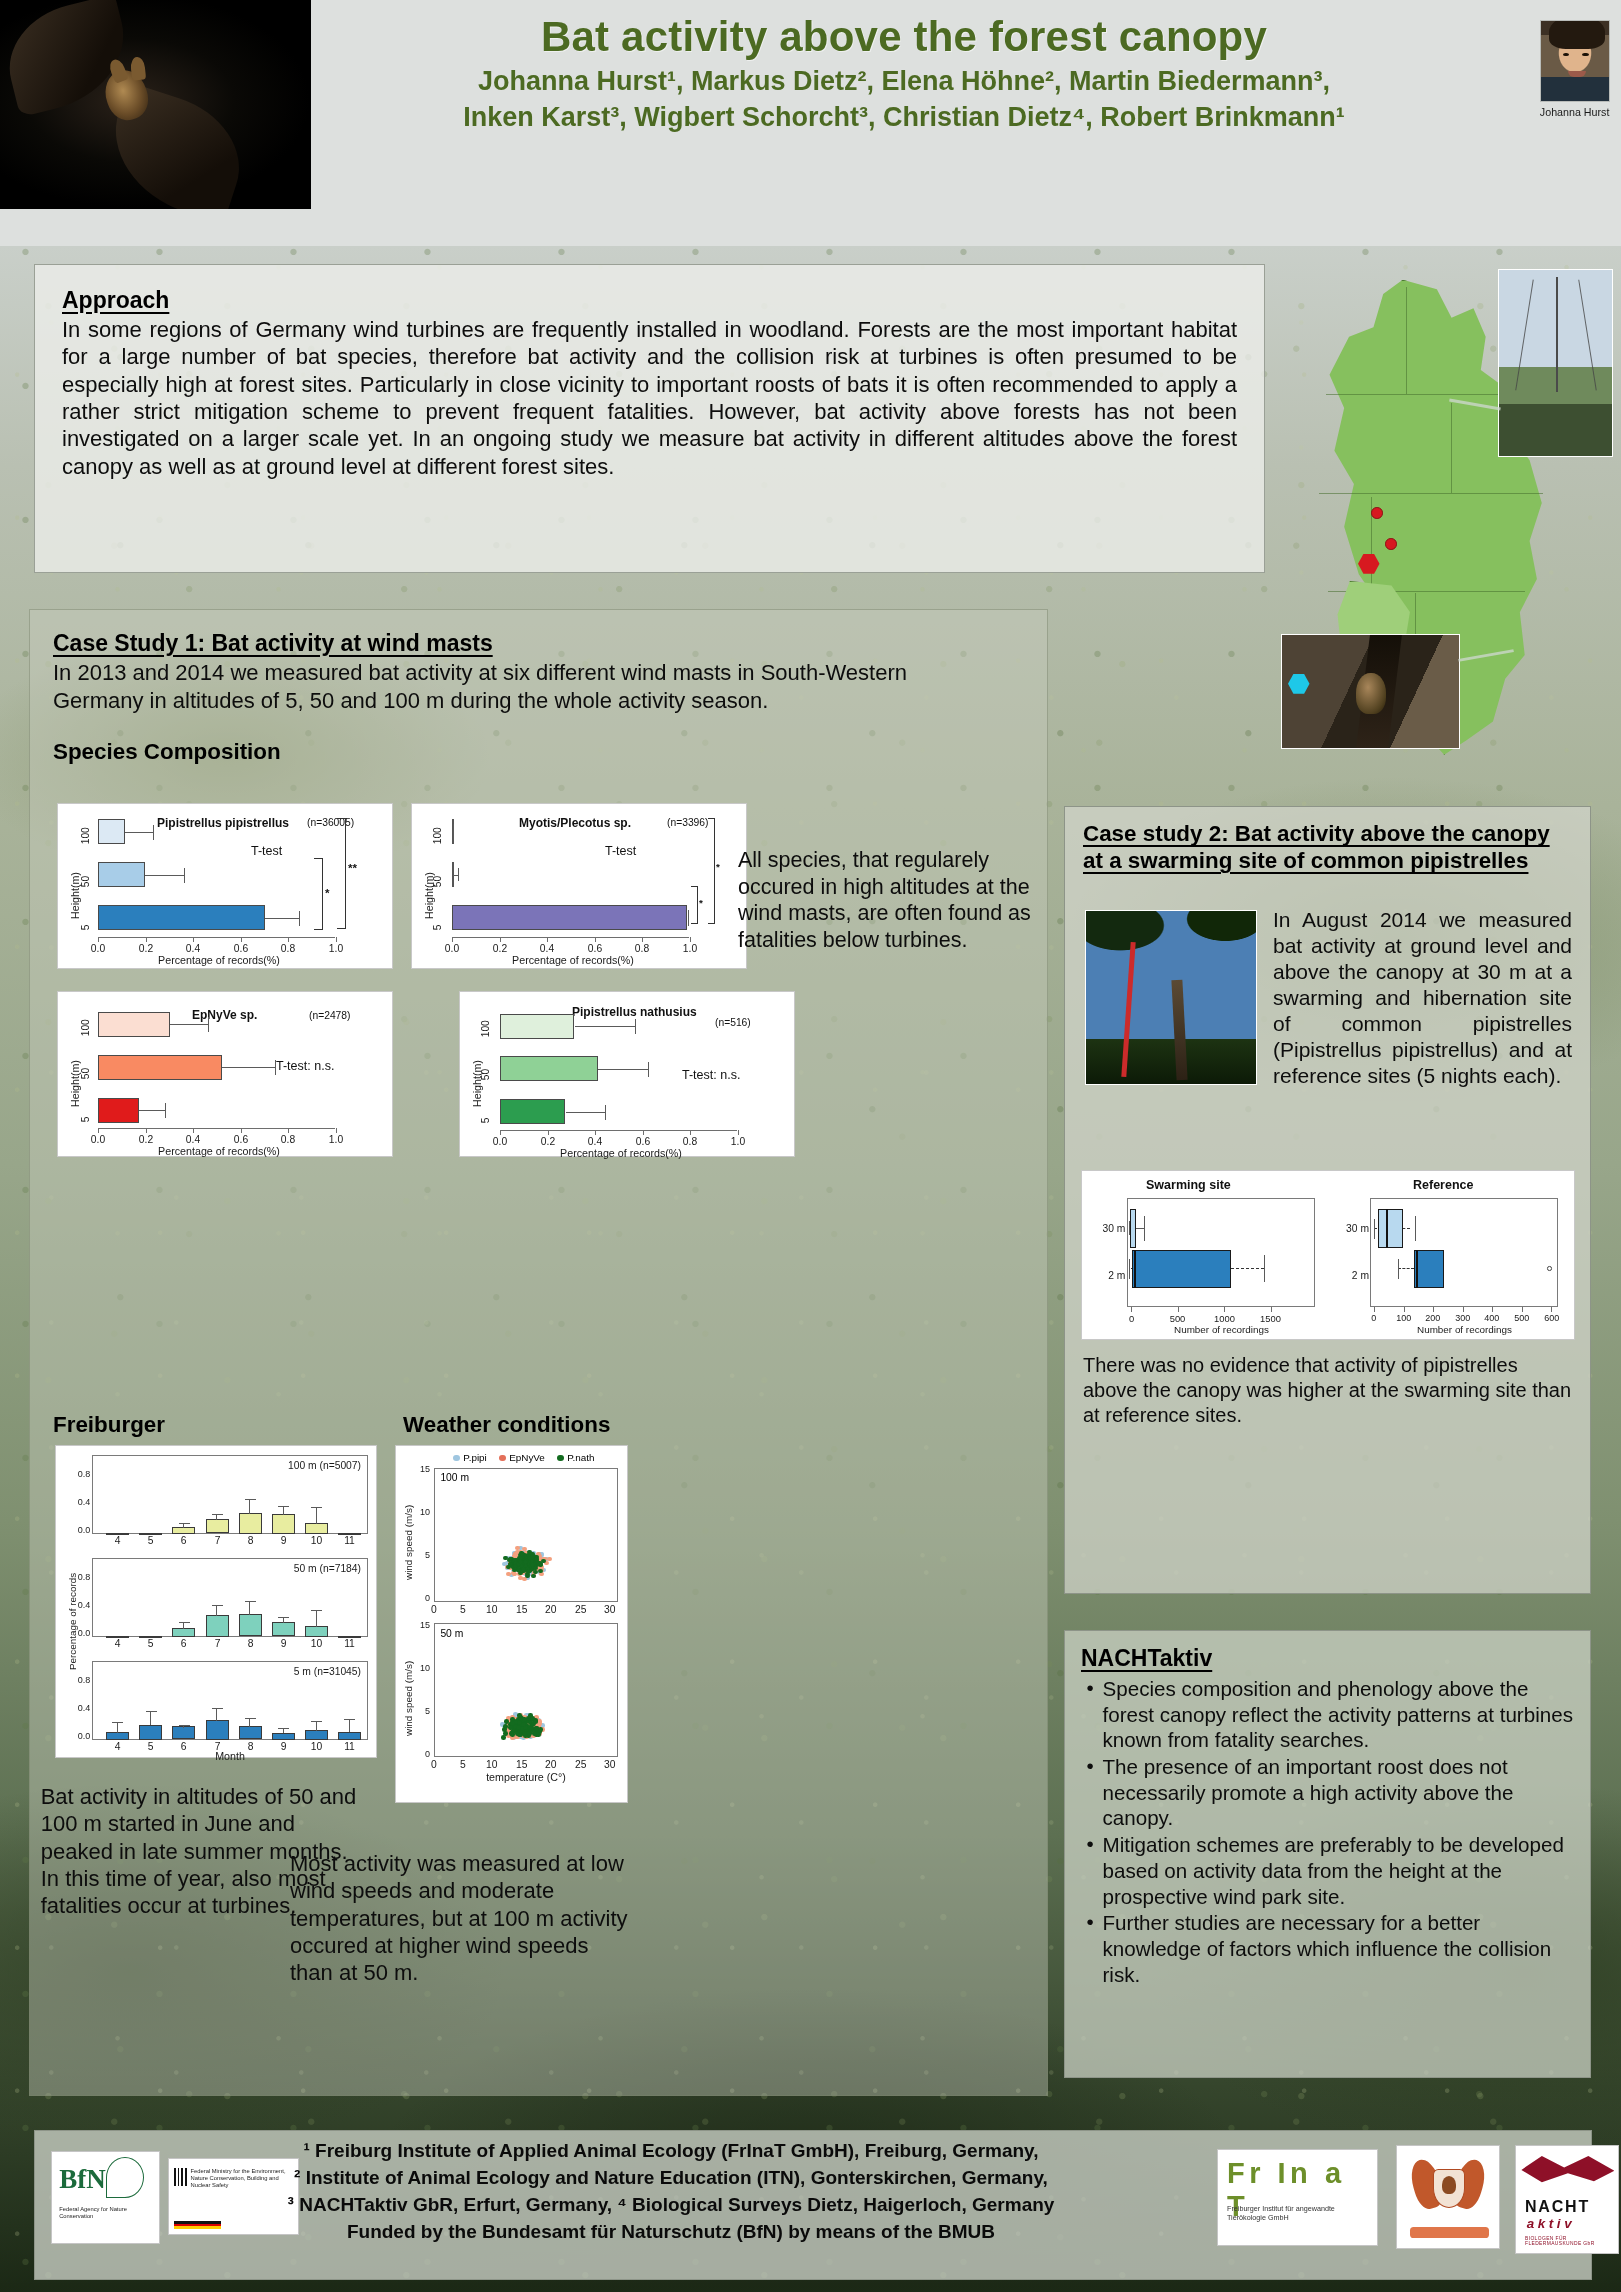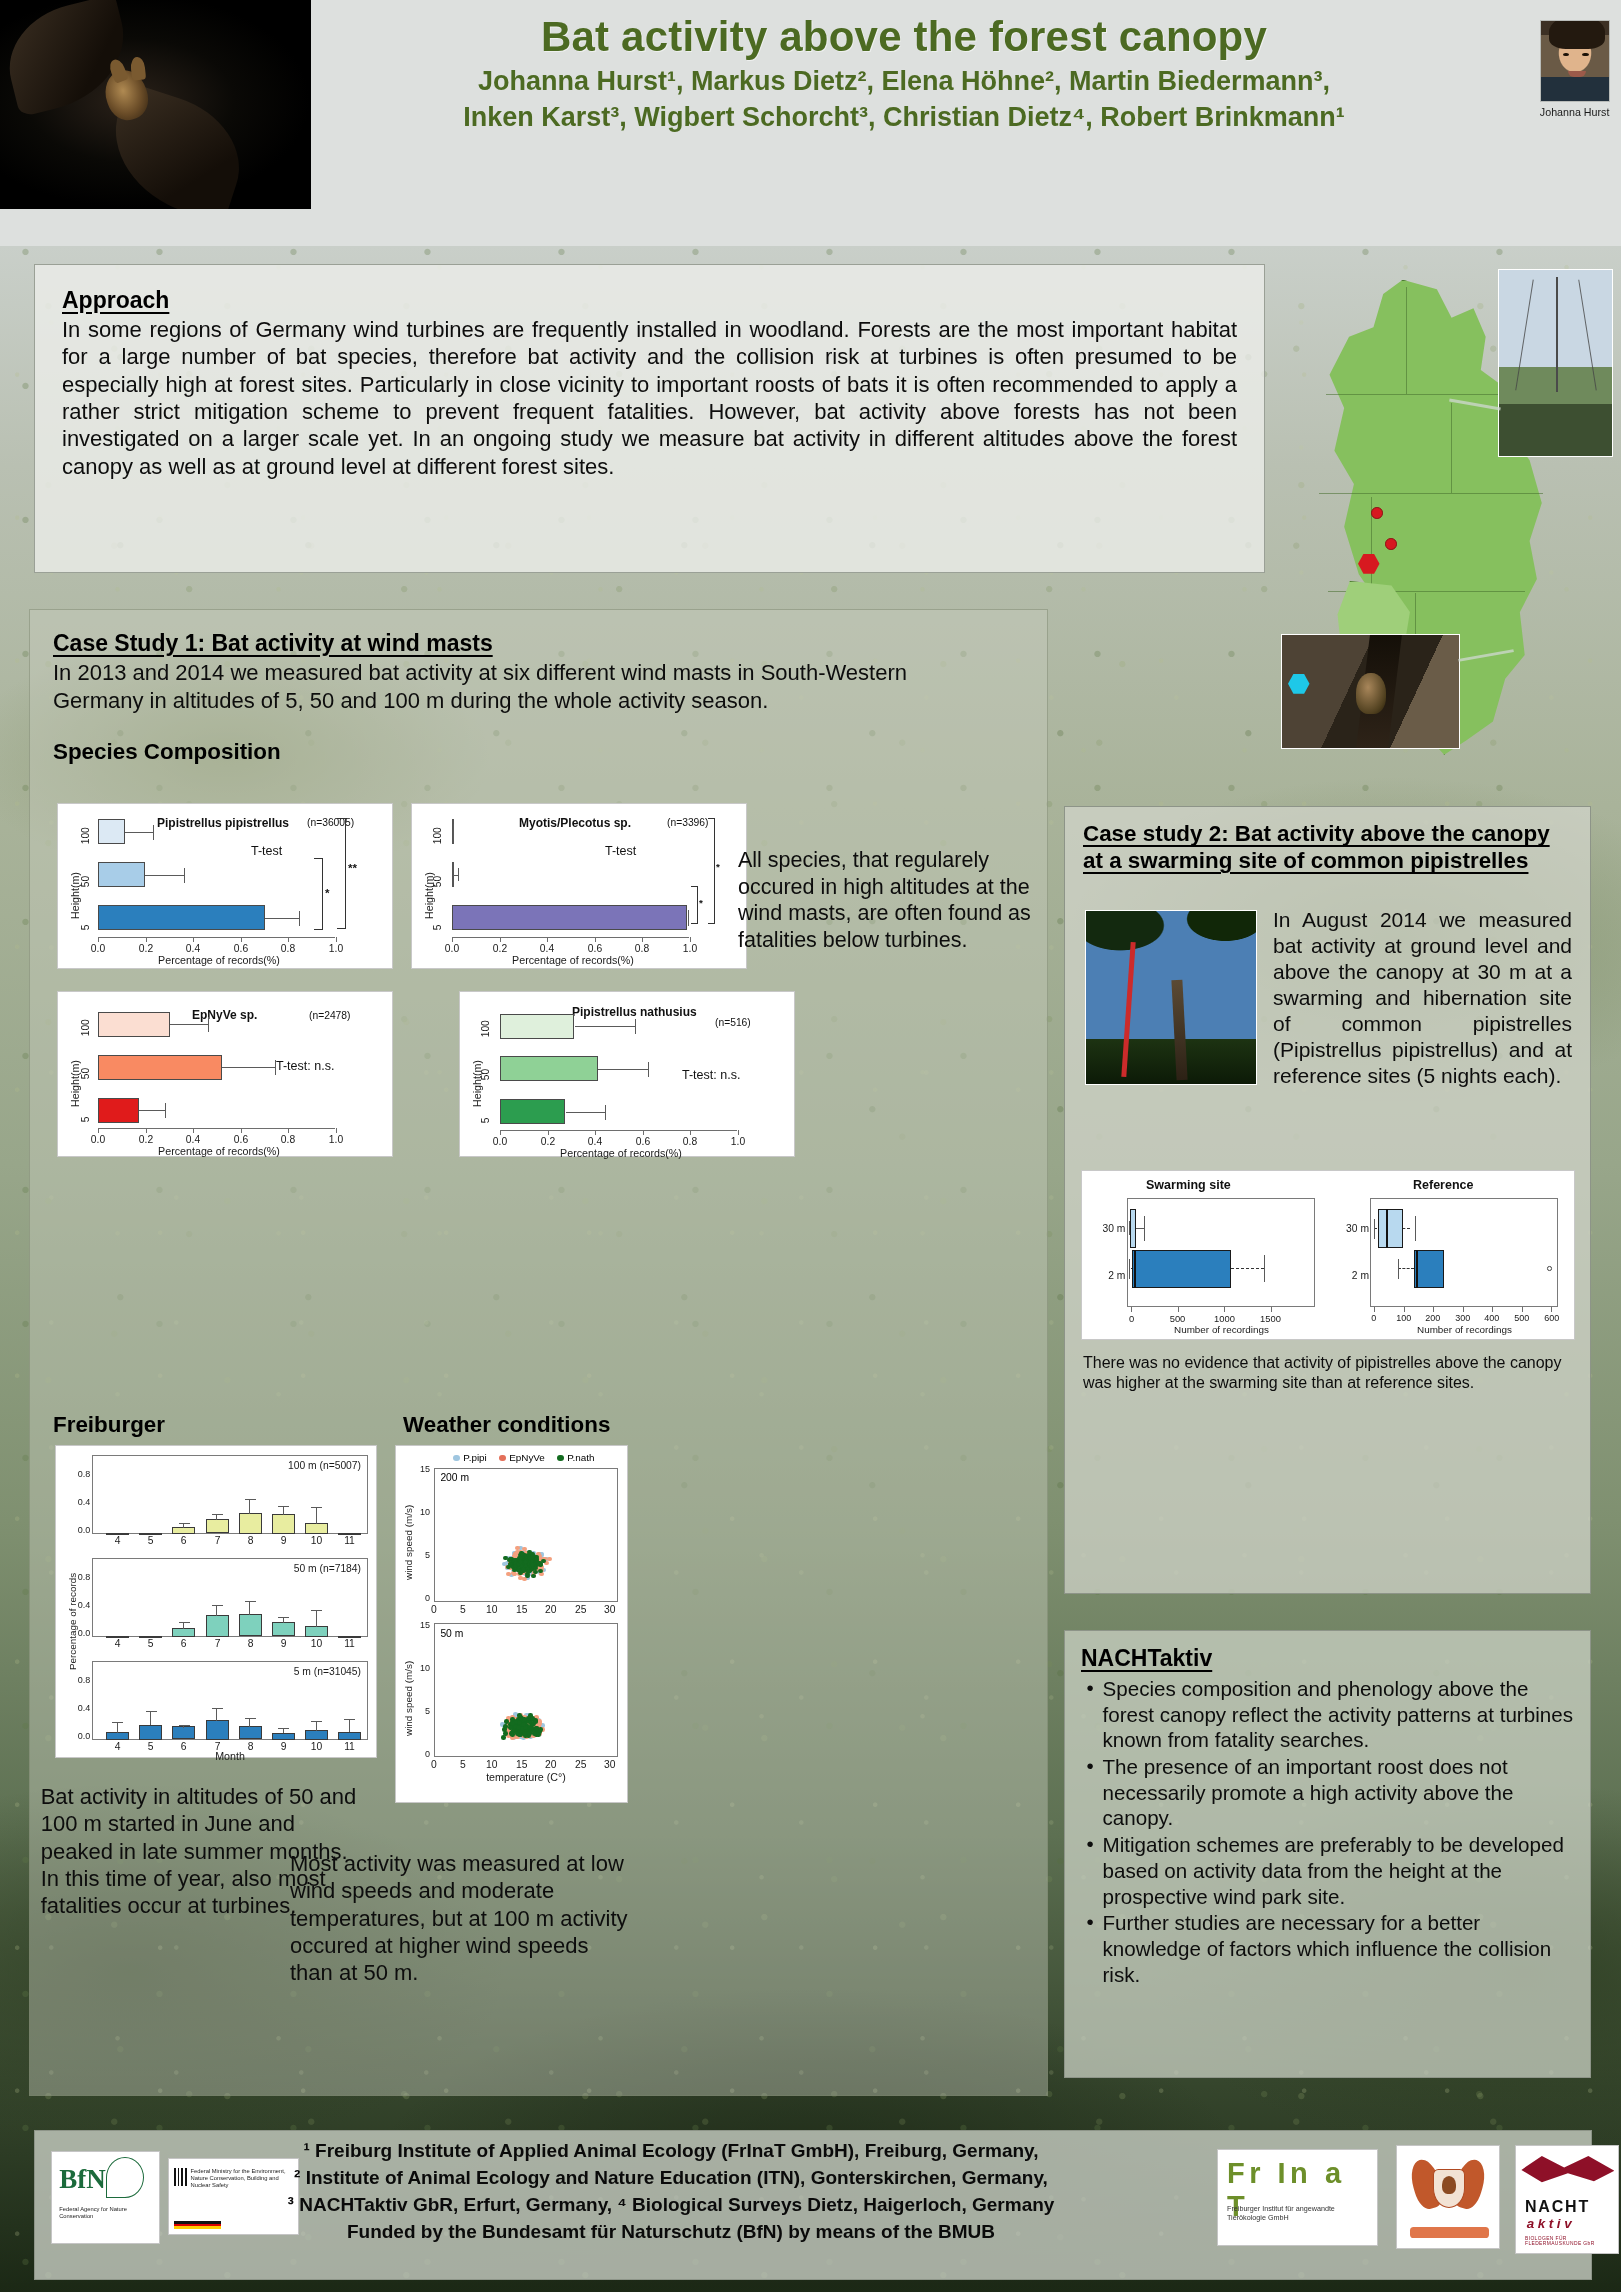--- a/index.html
+++ b/index.html
@@ -618,21 +618,21 @@
         <span style="width:6.3px;height:6.3px;border-radius:50%;background:#e4705a;display:inline-block;"></span>
         <span>EpNyVe</span>
       </span>
       <span style="display:flex;align-items:center;gap:3.6px;">
         <span style="width:6.3px;height:6.3px;border-radius:50%;background:#136b1f;display:inline-block;"></span>
         <span>P.nath</span>
       </span>
     </div>
 
     <div class="plot-frame" id="scatter100" style="left:38px;top:21.5px;width:184px;height:134px;overflow:hidden;">
-      <div style="position:absolute;left:5.4px;top:3.6px;font-size:10.3px;">200 m</div>
+      <div style="position:absolute;left:5.4px;top:3.6px;font-size:10.3px;">100 m</div>
     <div class="dot" style="background: rgb(159, 198, 224); left: 95px; top: 94px;"></div>
         <div class="dot" style="background: rgb(159, 198, 224); left: 86px; top: 90px;"></div>
         <div class="dot" style="background: rgb(159, 198, 224); left: 76px; top: 92px;"></div>
         <div class="dot" style="background: rgb(159, 198, 224); left: 95px; top: 90px;"></div>
         <div class="dot" style="background: rgb(159, 198, 224); left: 81px; top: 92px;"></div>
         <div class="dot" style="background: rgb(159, 198, 224); left: 87px; top: 94px;"></div>
         <div class="dot" style="background: rgb(159, 198, 224); left: 76px; top: 99px;"></div>
         <div class="dot" style="background: rgb(159, 198, 224); left: 84px; top: 87px;"></div>
         <div class="dot" style="background: rgb(159, 198, 224); left: 89px; top: 94px;"></div>
         <div class="dot" style="background: rgb(159, 198, 224); left: 92px; top: 89px;"></div>
@@ -2350,21 +2350,21 @@
     <div class="tick-label" style="left:281px;top:142px;width:21.5px;font-size:9px;">0</div>
     <div class="tick-label" style="left:311px;top:142px;width:21.5px;font-size:9px;">100</div>
     <div class="tick-label" style="left:340px;top:142px;width:21.5px;font-size:9px;">200</div>
     <div class="tick-label" style="left:370px;top:142px;width:21.5px;font-size:9px;">300</div>
     <div class="tick-label" style="left:399px;top:142px;width:21.5px;font-size:9px;">400</div>
     <div class="tick-label" style="left:429px;top:142px;width:21.5px;font-size:9px;">500</div>
     <div class="tick-label" style="left:459px;top:142px;width:21.5px;font-size:9px;">600</div>
     <div class="axis-title" style="left:313px;top:153px;width:139px;font-size:9.9px;">Number of recordings</div>
   </div>
 
-  <p class="body-text left" style="position:absolute;left:18px;top:546px;width:491px;font-size:16px;">There was no evidence that activity of pipistrelles above the canopy was higher at the swarming site than at reference sites.</p>
+  <p class="body-text left" style="position:absolute;left:18px;top:546px;width:491px;font-size:20px;">There was no evidence that activity of pipistrelles above the canopy was higher at the swarming site than at reference sites.</p>
 </div>
 
 <div class="panel panel-conclusions">
   <div style="padding:14.3px 16px 0 16px;">
     <h2 class="section-head">NACHTaktiv</h2>
     <ul class="concl-list">
       <li>Species composition and phenology above the forest canopy reflect the activity patterns at turbines known from fatality searches.</li>
       <li>The presence of an important roost does not necessarily promote a high activity above the canopy.</li>
       <li>Mitigation schemes are preferably to be developed based on activity data from the height at the prospective wind park site.</li>
       <li>Further studies are necessary for a better knowledge of factors which influence the collision risk.</li>

